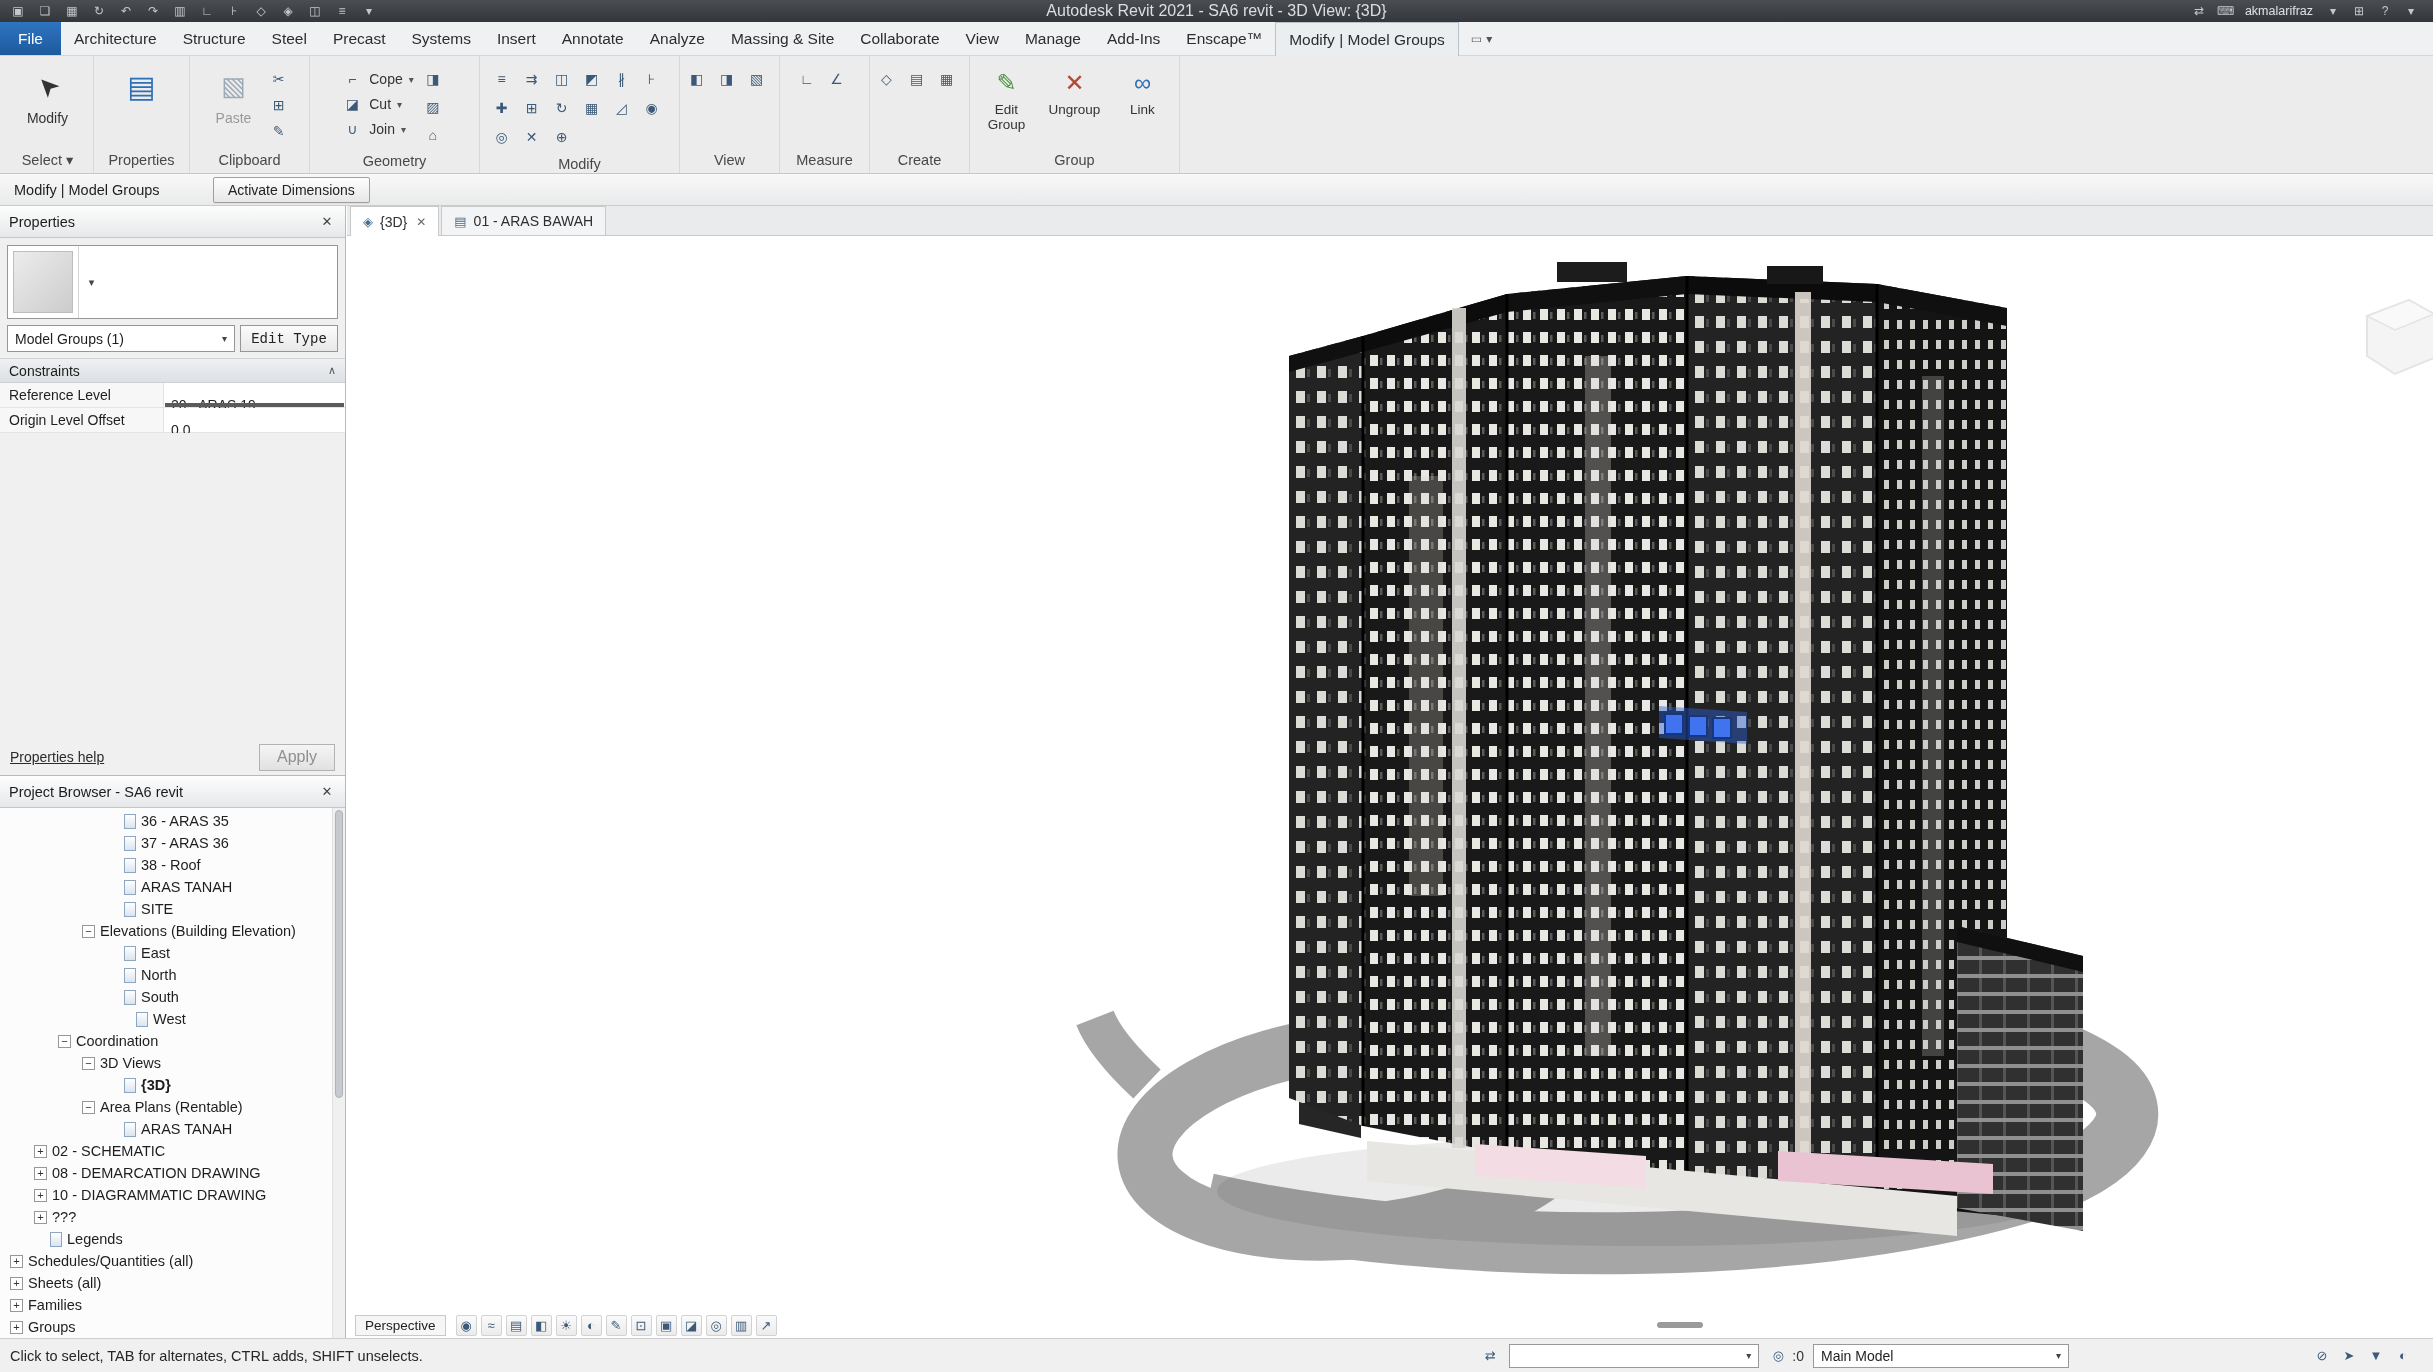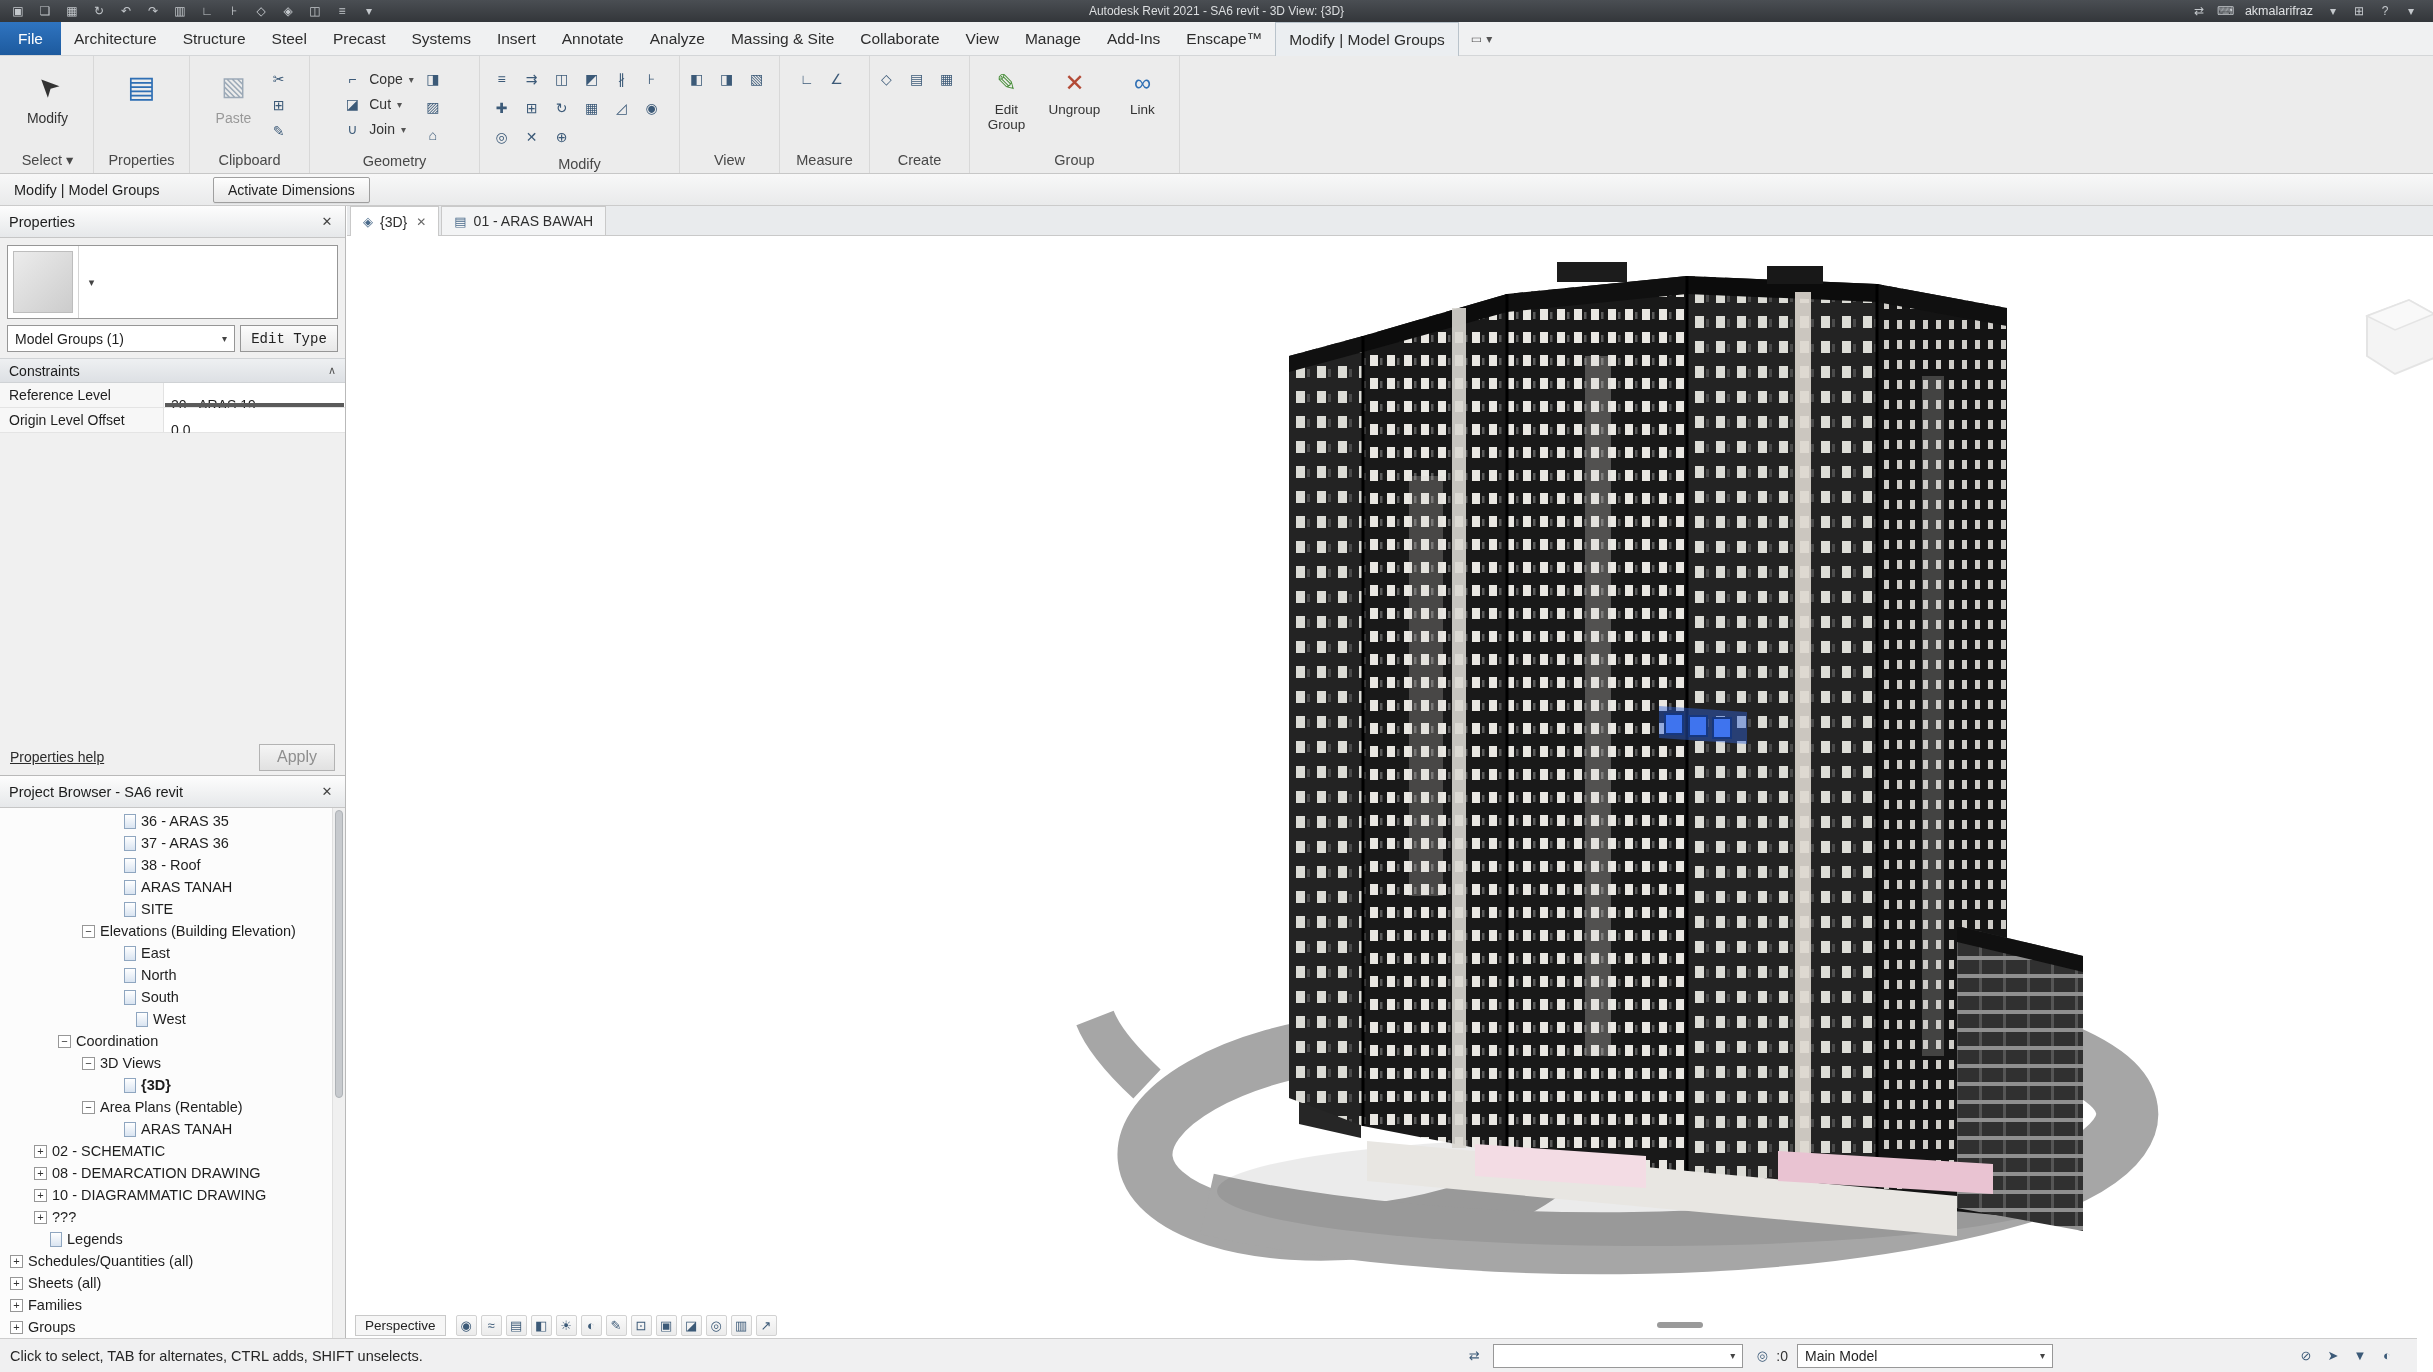--- a/index.html
+++ b/index.html
@@ -5,21 +5,21 @@
   html,body{margin:0;padding:0;}
   body{width:2433px;height:1372px;overflow:hidden;position:relative;
        font-family:"Liberation Sans",sans-serif;background:#fff;color:#222;}
   *{box-sizing:border-box;}
 
   
   #titlebar{position:absolute;left:0;top:0;right:0;height:22px;
     background:linear-gradient(#4a4e53,#33363a);display:flex;align-items:center;color:#c9ccd0;}
   .qat{display:flex;gap:11px;padding:0 10px;align-items:center;}
   .gi{width:16px;text-align:center;font-size:12px;color:#c4c8cc;line-height:1;}
-  #tb-title{position:absolute;left:50%;transform:translateX(-50%);font-size:12px;color:#dcdee0;white-space:nowrap;text-align:right;}
+  #tb-title{position:absolute;left:50%;transform:translateX(-50%);font-size:16px;color:#dcdee0;white-space:nowrap;text-align:right;}
   #tb-right{margin-left:auto;display:flex;gap:12px;align-items:center;padding-right:14px;font-size:12.5px;}
   .tb-user{color:#e0e2e4;}
 
   
   #menubar{position:absolute;top:22px;left:0;right:0;height:34px;background:#f0f1f2;
     border-bottom:1px solid #d4d6d8;display:flex;align-items:stretch;}
   #menutabs{display:flex;height:100%;}
   .tab{display:flex;align-items:center;padding:0 13px;font-size:15.5px;color:#2d2d2d;white-space:nowrap;cursor:default;}
   .tab.file{background:linear-gradient(#2f74c0,#1d5a9e);color:#fff;padding:0 18px;}
   .tab.ctx{background:#ebeef1;border:1px solid #b9c3cb;border-bottom:0;margin-bottom:-1px;}
@@ -114,21 +114,21 @@
   #drawarea svg{position:absolute;inset:0;}
   #viewcontrols{height:26px;flex:none;display:flex;align-items:center;gap:10px;padding-left:8px;
     background:#fff;position:relative;}
   .vc-label{font-size:13.5px;color:#222;border:1px solid #c9c9c9;background:#f6f6f6;padding:2px 9px;}
   .vc-icons{display:flex;gap:4px;}
   .vci{width:21px;height:21px;display:flex;align-items:center;justify-content:center;font-size:13px;
     color:#3c5a78;background:linear-gradient(#fbfbfb,#ebebeb);border:1px solid #d2d2d2;border-radius:2px;}
   .hscroll-dash{position:absolute;left:1310px;top:10px;width:46px;height:6px;background:#9a9a9a;border-radius:3px;}
 
   
-  #statusbar{position:absolute;left:0;right:16px;bottom:0;height:34px;background:#f0f0f1;
+  #statusbar{position:absolute;left:0;right:0;bottom:0;height:34px;background:#f0f0f1;
     border-top:1px solid #cdcdcd;display:flex;align-items:center;padding:0 10px;font-size:14.5px;color:#262626;}
   #sb-right{margin-left:auto;display:flex;align-items:center;gap:9px;padding-right:10px;}
   .sb-combo{width:250px;height:24px;background:#fff;border:1px solid #989898;display:flex;
     align-items:center;padding:0 7px;font-size:14px;color:#1e1e1e;}
   .sb-combo .caret{margin-left:auto;font-size:10px;color:#444;}
   .sb-combo.dopt{width:256px;}
   .sb-spacer{width:225px;}
   .sb-icons{display:flex;gap:7px;}
   .sbi{width:20px;height:20px;display:flex;align-items:center;justify-content:center;font-size:13px;color:#3c5a78;}
   .sb-mid{display:flex;align-items:center;gap:4px;font-size:14px;color:#333;}

